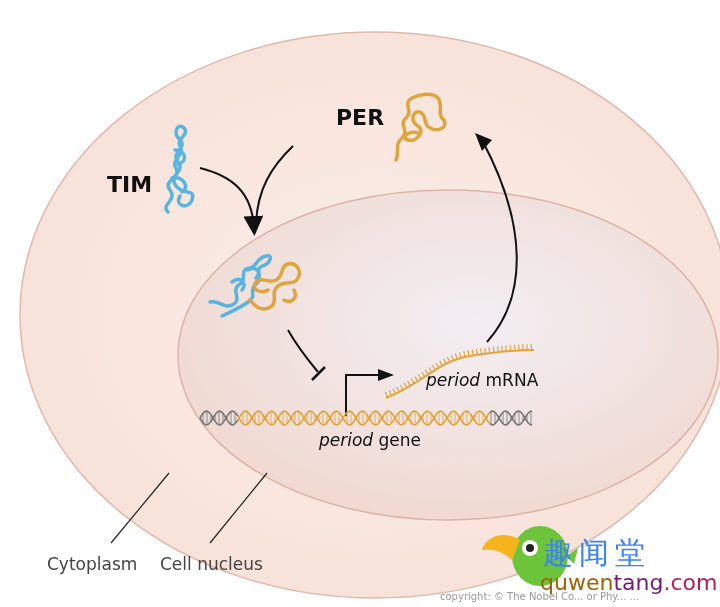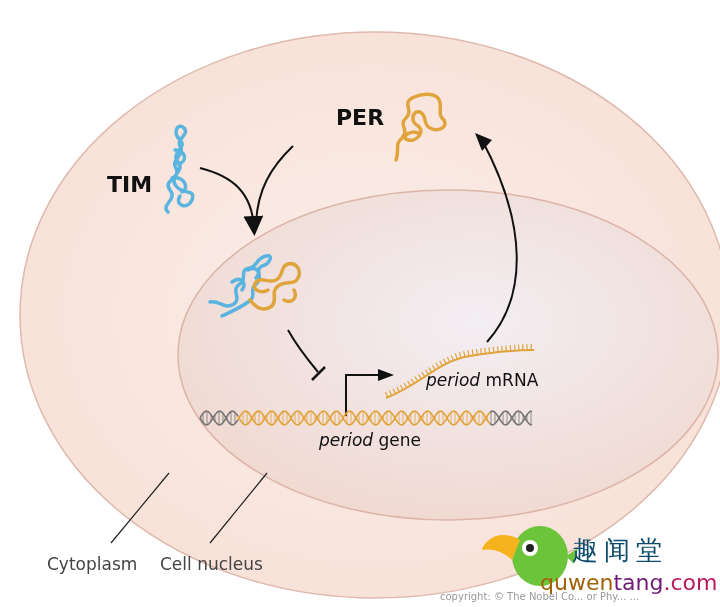--- a/index.html
+++ b/index.html
@@ -1,20 +1,20 @@
 <!DOCTYPE html>
 <html><head>
 <meta charset="utf-8">
 <style>
   html, body { margin:0; padding:0; background:#ffffff; }
   body { width:720px; height:607px; position:relative; overflow:hidden; font-family:"Liberation Sans", "DejaVu Sans", sans-serif; }
   svg { position:absolute; left:0; top:0; }
   .lbl { font-family:"DejaVu Sans", sans-serif; }
   .bold { font-family:"DejaVu Sans", sans-serif; font-weight:bold; }
-  .logo-cn { position:absolute; left:572px; top:533px; font-size:26px; color:#0c4a6e; font-family:"DejaVu Serif", serif; letter-spacing:6px; }
+  .logo-cn { position:absolute; left:543px; top:533px; font-size:30px; color:#3b82f6; font-family:"DejaVu Serif", serif; letter-spacing:6px; }
   .logo-url { position:absolute; left:540px; top:570px; font-size:22px; font-family:"DejaVu Sans", sans-serif; }
   .copyright { position:absolute; left:440px; top:591px; font-size:10px; color:#999; font-family:"DejaVu Sans", sans-serif; white-space:nowrap; }
 </style>
 </head>
 <body>
 
 <svg width="720" height="607" viewBox="0 0 720 607">
   <defs>
     <radialGradient id="nucGrad" cx="55%" cy="40%" r="65%">
       <stop offset="0%" stop-color="#f3eef3"></stop>

